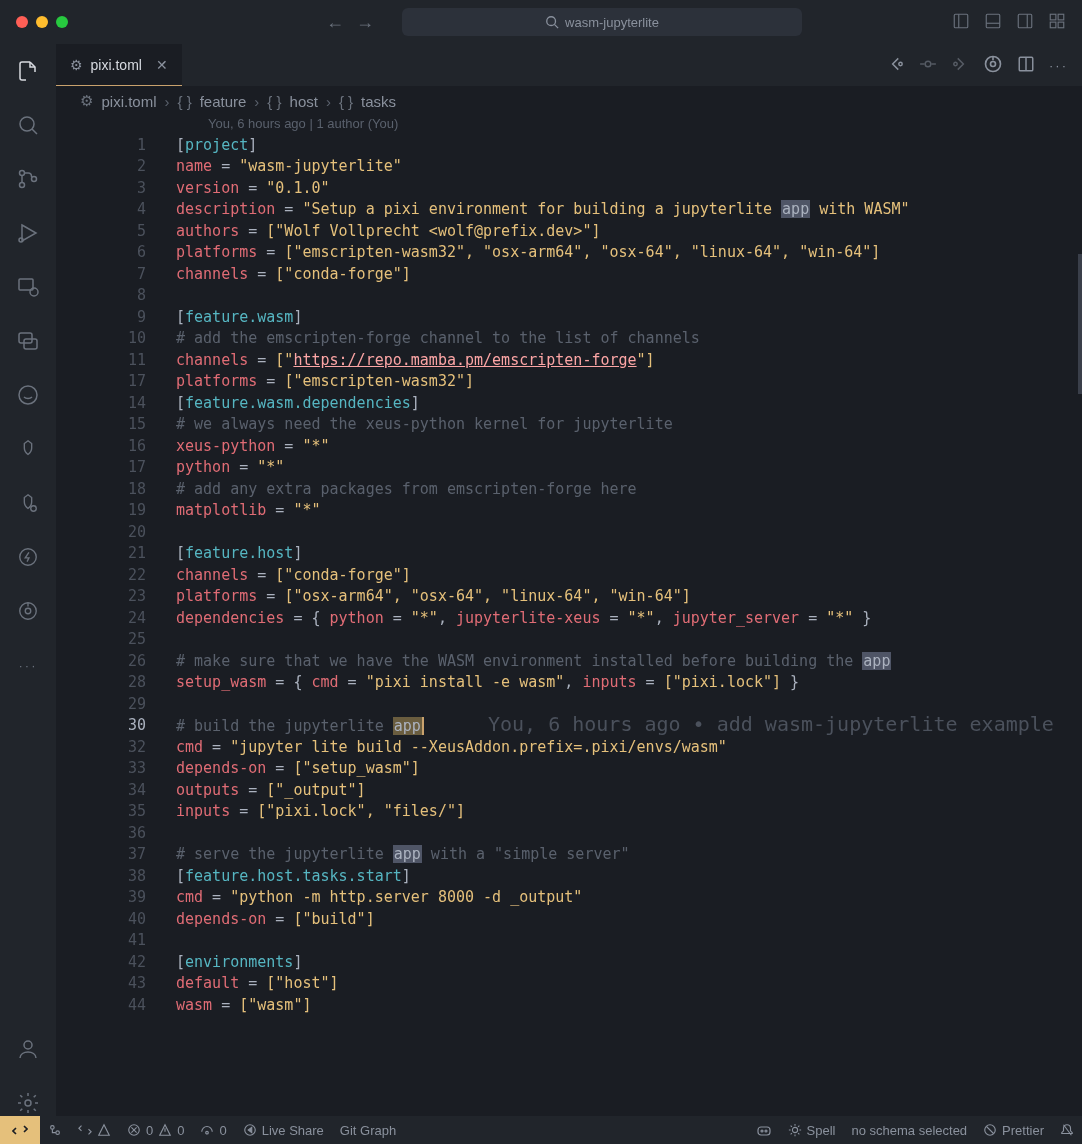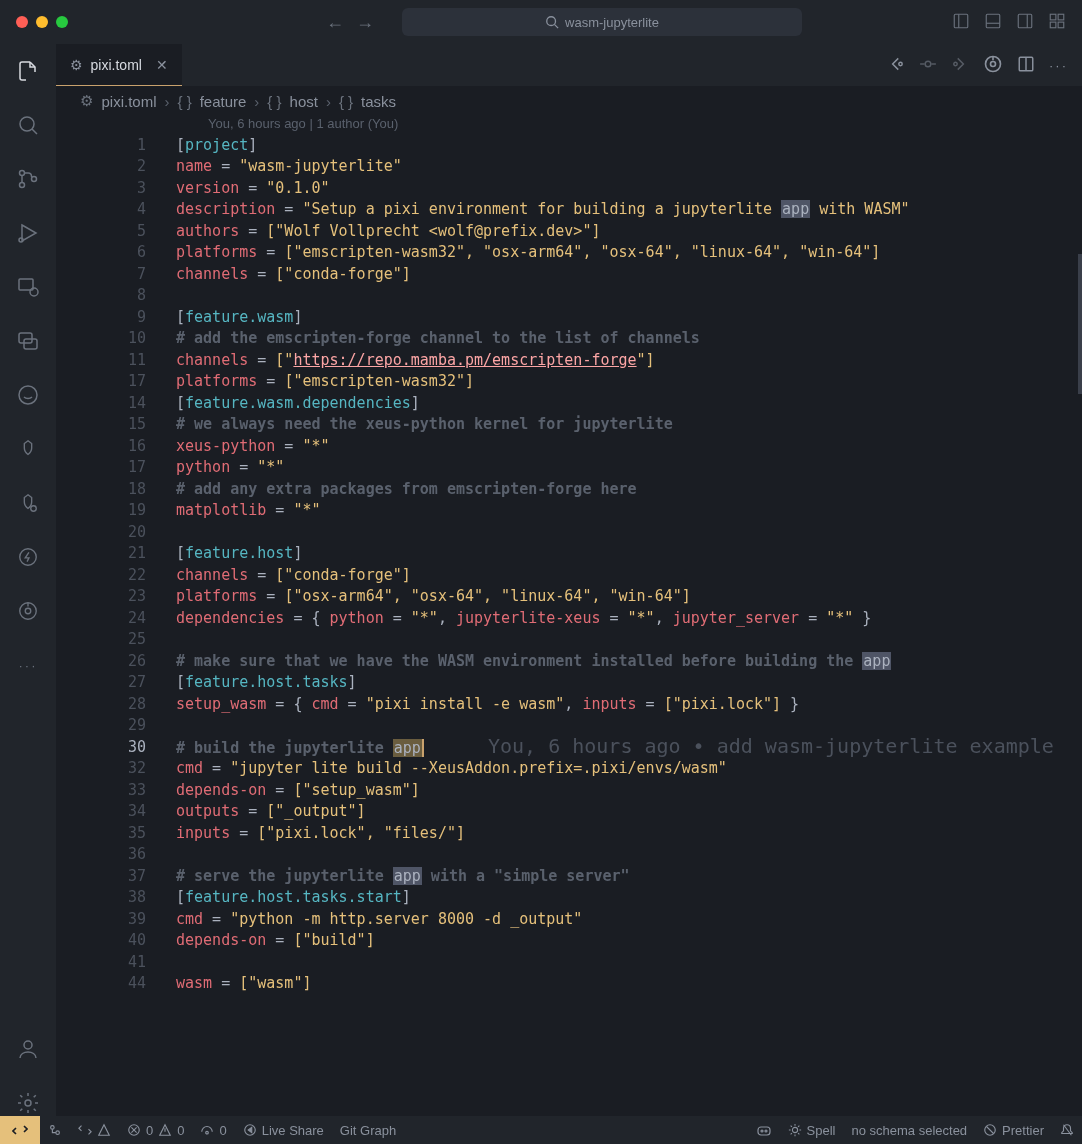--- a/index.html
+++ b/index.html
@@ -54,21 +54,21 @@
 .code-area { flex: 1; overflow: hidden; font-family: "Menlo","Consolas",monospace; font-size: 15px; line-height: 22px; position: relative; }
 .code-line { display: flex; height: 21.5px; align-items: center; white-space: pre; }
 .gutter { width: 120px; text-align: right; padding-right: 30px; color: #4b515c; flex-shrink: 0; user-select:none; }
 .gutter.cur { color: #abb2bf; }
 .code-content { flex: 1; }
 .punct { color: #abb2bf; }
 .section { color: #56b6c2; }
 .key { color: #e06c75; }
 .op { color: #abb2bf; }
 .str { color: #e5c07b; }
-.comment { color: #5a616d; font-weight: bold; }
+.comment { color: #5a616d; }
 .hl-app { background: #4f5566; color: #abb2bf; padding: 0 1px; }
 .hl-app.cur { background: #6a5d3f; }
 .url-str { color: #fca5a5; text-decoration: underline; }
 .inline-blame { color: #4b515c; margin-left: 40px; font-size: 20px; }
 .cursor-mark { border-right: 2px solid #c9a26d; }
 .status-bar {
   position: absolute; bottom: 0; left: 0; right: 0; height: 28px;
   background: #21252b; display: flex; align-items: center; font-size: 13px; color: #8a919d;
 }
 .status-bar .remote-btn { width: 40px; height: 100%; background: #e5c07b; color: #1a1d23; display:flex; align-items:center; justify-content:center; }
@@ -278,34 +278,35 @@
         <div class="code-line"><div class="gutter">17</div><div class="code-content"><span class="key">python</span><span class="op"> = </span><span class="str">"*"</span></div></div>
         <div class="code-line"><div class="gutter">18</div><div class="code-content"><span class="comment"># add any extra packages from emscripten-forge here</span></div></div>
         <div class="code-line"><div class="gutter">19</div><div class="code-content"><span class="key">matplotlib</span><span class="op"> = </span><span class="str">"*"</span></div></div>
         <div class="code-line"><div class="gutter">20</div><div class="code-content"></div></div>
         <div class="code-line"><div class="gutter">21</div><div class="code-content"><span class="punct">[</span><span class="section">feature.host</span><span class="punct">]</span></div></div>
         <div class="code-line"><div class="gutter">22</div><div class="code-content"><span class="key">channels</span><span class="op"> = </span><span class="str">["conda-forge"]</span></div></div>
         <div class="code-line"><div class="gutter">23</div><div class="code-content"><span class="key">platforms</span><span class="op"> = </span><span class="str">["osx-arm64", "osx-64", "linux-64", "win-64"]</span></div></div>
         <div class="code-line"><div class="gutter">24</div><div class="code-content"><span class="key">dependencies</span><span class="op"> = </span><span class="punct">{ </span><span class="key">python</span><span class="op"> = </span><span class="str">"*"</span><span class="punct">, </span><span class="key">jupyterlite-xeus</span><span class="op"> = </span><span class="str">"*"</span><span class="punct">, </span><span class="key">jupyter_server</span><span class="op"> = </span><span class="str">"*"</span><span class="punct"> }</span></div></div>
         <div class="code-line"><div class="gutter">25</div><div class="code-content"></div></div>
         <div class="code-line"><div class="gutter">26</div><div class="code-content"><span class="comment"># make sure that we have the WASM environment installed before building the </span><span class="hl-app">app</span></div></div>
-        <div class="code-line"><div class="gutter">27</div><div class="code-content"><span class="punct">[</span><span class="section">feature.host.tasks</span><span class="punct">]</span></div></div>
         <div class="code-line"><div class="gutter">28</div><div class="code-content"><span class="key">setup_wasm</span><span class="op"> = </span><span class="punct">{ </span><span class="key">cmd</span><span class="op"> = </span><span class="str">"pixi install -e wasm"</span><span class="punct">, </span><span class="key">inputs</span><span class="op"> = </span><span class="str">["pixi.lock"]</span><span class="punct"> }</span></div></div>
         <div class="code-line"><div class="gutter">29</div><div class="code-content"></div></div>
         <div class="code-line"><div class="gutter cur">30</div><div class="code-content"><span class="comment"># build the jupyterlite </span><span class="hl-app cur cursor-mark">app</span><span class="inline-blame">  You, 6 hours ago • add wasm-jupyterlite example</span></div></div>
         <div class="code-line"><div class="gutter">32</div><div class="code-content"><span class="key">cmd</span><span class="op"> = </span><span class="str">"jupyter lite build --XeusAddon.prefix=.pixi/envs/wasm"</span></div></div>
         <div class="code-line"><div class="gutter">33</div><div class="code-content"><span class="key">depends-on</span><span class="op"> = </span><span class="str">["setup_wasm"]</span></div></div>
         <div class="code-line"><div class="gutter">34</div><div class="code-content"><span class="key">outputs</span><span class="op"> = </span><span class="str">["_output"]</span></div></div>
         <div class="code-line"><div class="gutter">35</div><div class="code-content"><span class="key">inputs</span><span class="op"> = </span><span class="str">["pixi.lock", "files/"]</span></div></div>
         <div class="code-line"><div class="gutter">36</div><div class="code-content"></div></div>
         <div class="code-line"><div class="gutter">37</div><div class="code-content"><span class="comment"># serve the jupyterlite </span><span class="hl-app">app</span><span class="comment"> with a "simple server"</span></div></div>
         <div class="code-line"><div class="gutter">38</div><div class="code-content"><span class="punct">[</span><span class="section">feature.host.tasks.start</span><span class="punct">]</span></div></div>
         <div class="code-line"><div class="gutter">39</div><div class="code-content"><span class="key">cmd</span><span class="op"> = </span><span class="str">"python -m http.server 8000 -d _output"</span></div></div>
         <div class="code-line"><div class="gutter">40</div><div class="code-content"><span class="key">depends-on</span><span class="op"> = </span><span class="str">["build"]</span></div></div>
         <div class="code-line"><div class="gutter">41</div><div class="code-content"></div></div>
+        <div class="code-line"><div class="gutter">42</div><div class="code-content"><span class="punct">[</span><span class="section">environments</span><span class="punct">]</span></div></div>
+        <div class="code-line"><div class="gutter">43</div><div class="code-content"><span class="key">default</span><span class="op"> = </span><span class="str">["host"]</span></div></div>
         <div class="code-line"><div class="gutter">44</div><div class="code-content"><span class="key">wasm</span><span class="op"> = </span><span class="str">["wasm"]</span></div></div>
       </div>
   </div>
 </div>
 
 <div class="status-bar">
   <div class="remote-btn">
     <svg width="16" height="16" viewBox="0 0 16 16" fill="none" stroke="currentColor" stroke-width="1.6">
         <path d="M4 6l-3 3 3 3"></path>
         <path d="M12 4l3 3-3 3"></path>

